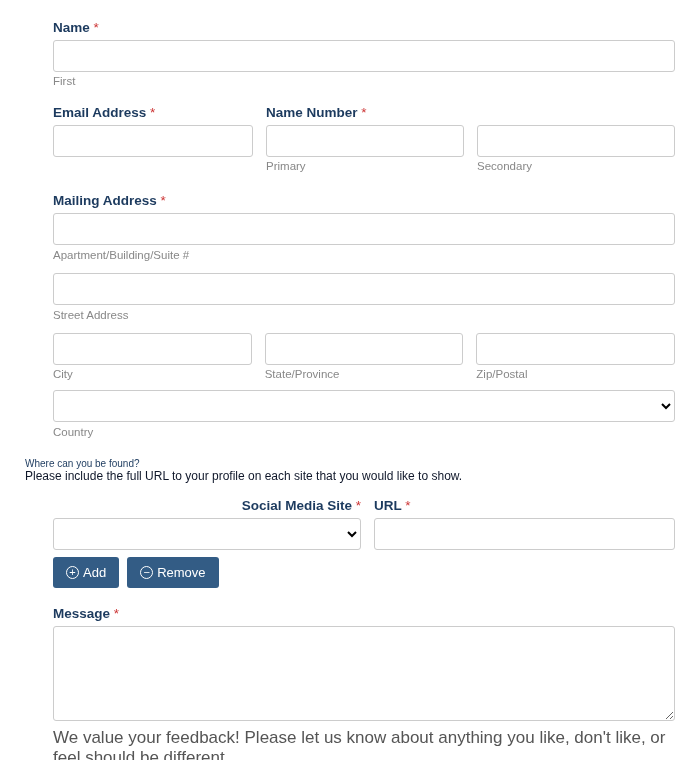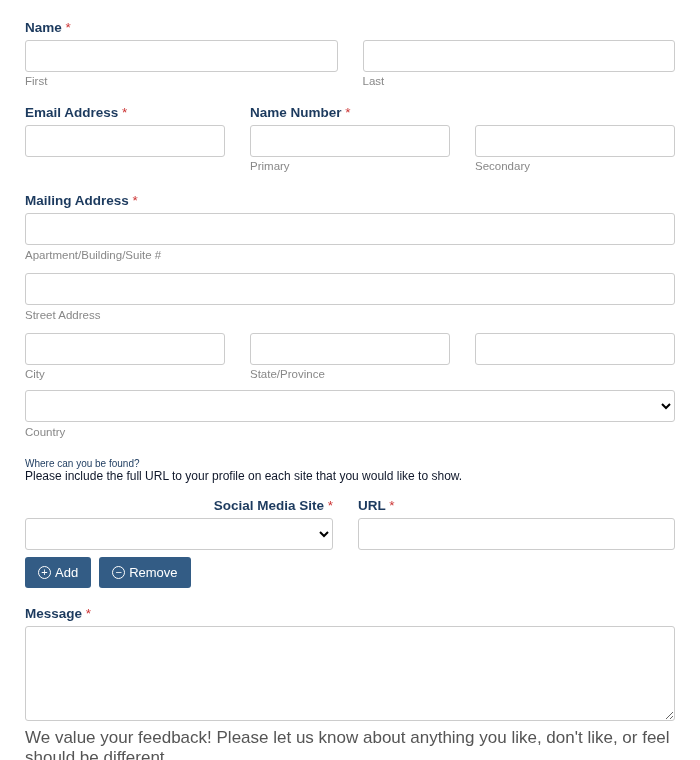--- a/index.html
+++ b/index.html
@@ -19,21 +19,21 @@
       font-size: 13.5px;
       color: #1c3a5e;
       margin-bottom: 5px;
     }
     .required {
       color: #cc3333;
       font-weight: 400;
     }
     .row {
       display: flex;
-      gap: 25px;
+      gap: 13px;
       margin-bottom: 3px;
     }
     .field {
       flex: 1;
       display: flex;
       flex-direction: column;
     }
     .input, .select, .textarea {
       width: 100%;
       padding: 6px 8px;
@@ -92,20 +92,21 @@
       font-size: 11px;
       line-height: 1;
     }
     .helper {
       font-size: 17px;
       color: #555;
       margin-top: 3px;
     }
     .group {
       margin-bottom: 18px;
+      margin-left: 28px;
     }
     .subgroup {
       margin-bottom: 10px;
     }
     .select {
       appearance: auto;
     }
     .social-select {
       flex: 0 0 308px;
       align-items: flex-end;
@@ -113,24 +114,20 @@
   </style>
 </head>
 <body>
 
 <div class="group">
   <label class="label"><span>Name</span> <span class="required">*</span></label>
   <div class="row">
     <div class="field">
       <input class="input" type="text" value="" style="">
       <span class="sublabel">First</span>
-    </div>
-    <div class="field">
-      <input class="input" type="text" value="" style="">
-      <span class="sublabel">Last</span>
     </div>
   </div>
 </div>
 
 <div class="group">
   <div class="row">
     <div class="field" style="flex:0 0 200px;">
       <label class="label"><span>Email Address</span> <span class="required">*</span></label>
       <input class="input" type="text" value="" style="">
     </div>
@@ -165,20 +162,21 @@
       <div class="field">
         <input class="input" type="text" value="" style="">
         <span class="sublabel">City</span>
       </div>
       <div class="field">
         <input class="input" type="text" value="" style="">
         <span class="sublabel">State/Province</span>
       </div>
       <div class="field">
         <input class="input" type="text" value="" style="">
+        <span class="sublabel">Zip/Postal</span>
       </div>
     </div>
   </div>
   <div class="subgroup">
     <select class="select" value=""><option></option></select>
     <span class="sublabel">Country</span>
   </div>
 </div>
 
 <h3 class="section-heading">Where can you be found?</h3>

